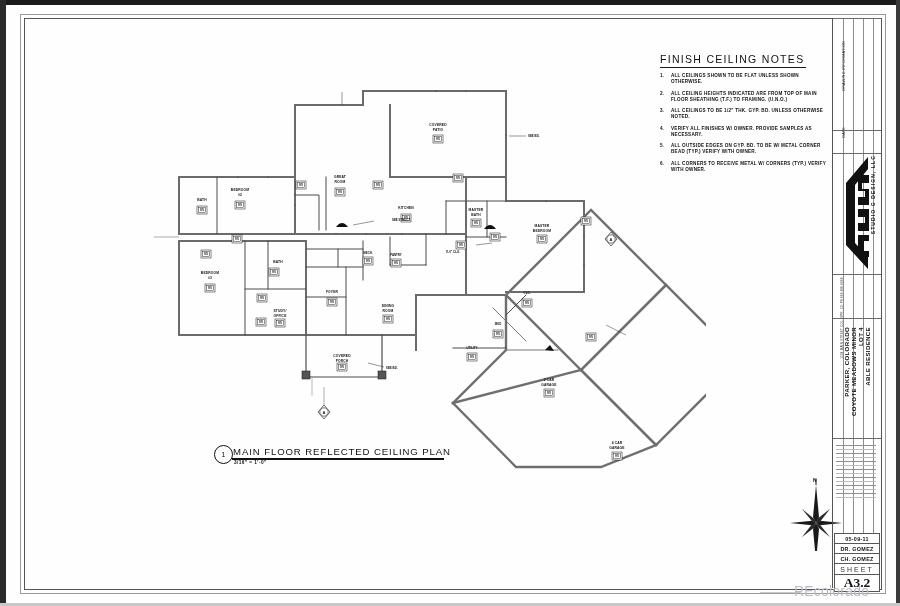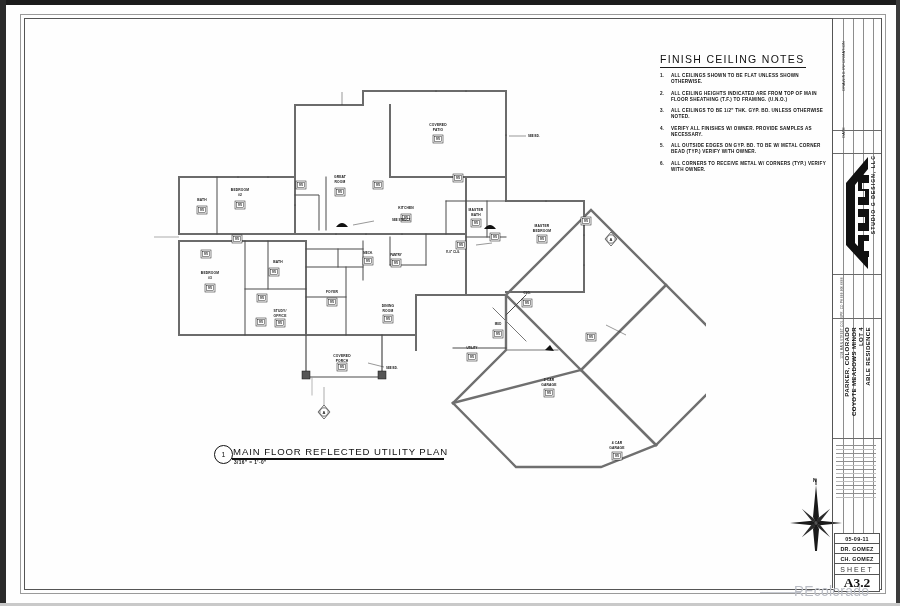--- a/index.html
+++ b/index.html
@@ -354,21 +354,21 @@
         </g>
 
         <g stroke="#777" stroke-width="0.6" fill="none">
           <path d="M148,232 L173,232"></path>
         </g>
       </svg>
     </div>
 
     <div id="plan-title">
       <div id="plan-title-bubble">1</div>
-      <div id="plan-title-text">MAIN FLOOR REFLECTED UTILITY PLAN</div>
+      <div id="plan-title-text">MAIN FLOOR REFLECTED CEILING PLAN</div>
       <div id="plan-title-rule"></div>
       <div id="plan-title-scale">3/16" = 1'-0"</div>
     </div>
 
     <div id="compass">
       <div id="compass-n">N</div>
       <svg width="64" height="72" viewBox="0 0 64 72" xmlns="http://www.w3.org/2000/svg">
         <g transform="translate(32,44)">
           <path d="M0,-38 L3,-6 L0,0 L-3,-6 Z" fill="#1a1a1a"></path>
           <path d="M0,38 L3,6 L0,0 L-3,6 Z" fill="#1a1a1a"></path>

